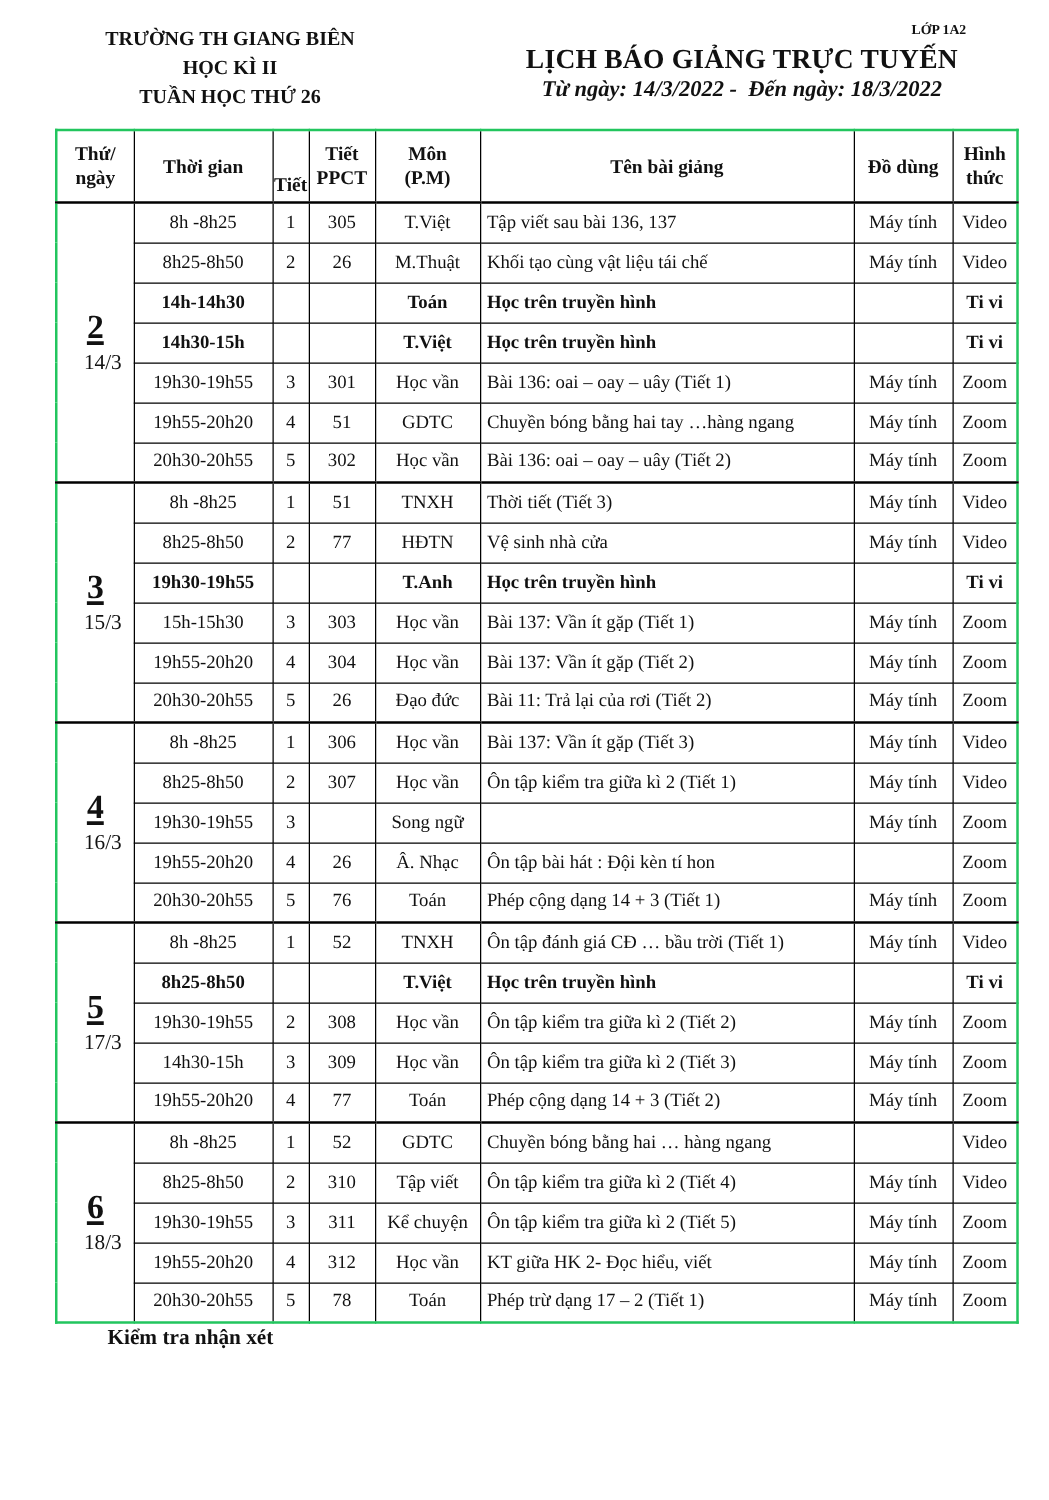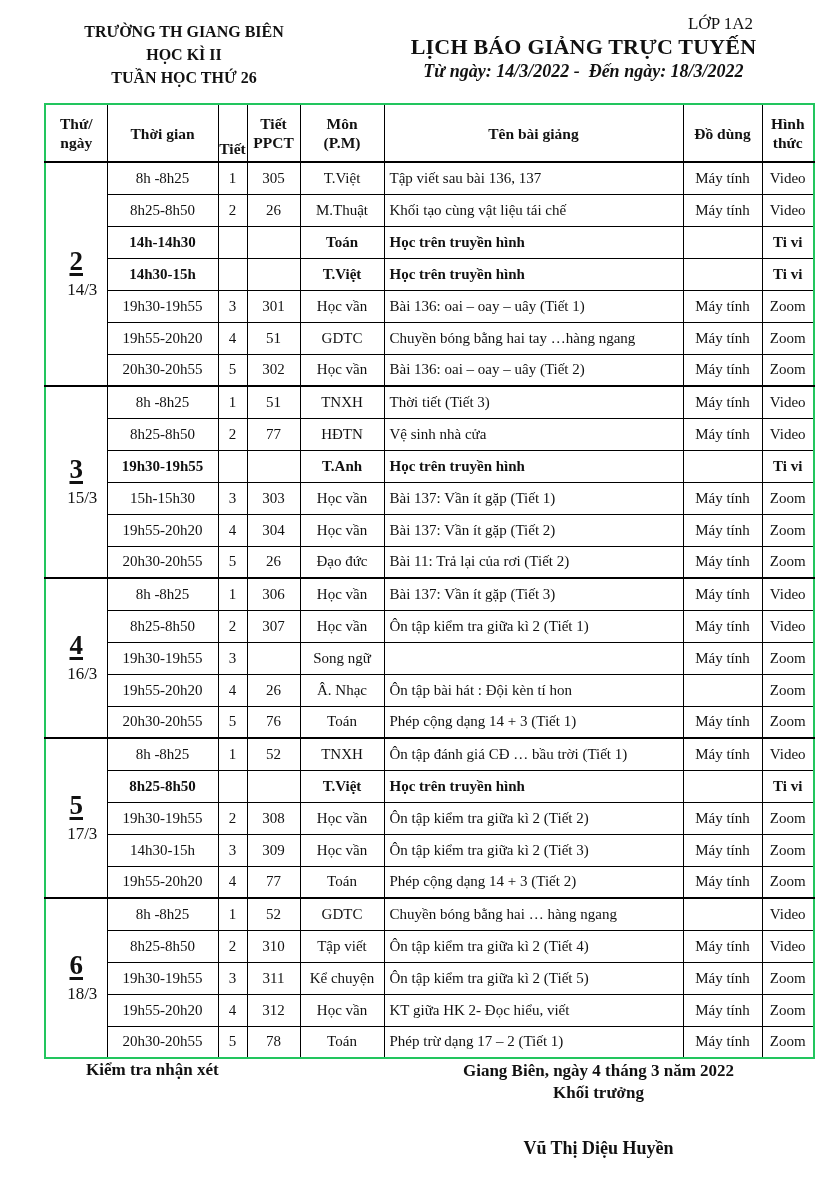--- a/index.html
+++ b/index.html
@@ -3,28 +3,28 @@
 <meta charset="utf-8">
 <style>
   * { margin: 0; padding: 0; box-sizing: border-box; }
   html, body { background: #ffffff; }
   body {
     width: 839px; height: 1200px;
     font-family: "Liberation Serif", "DejaVu Serif", serif;
     color: #111;
     overflow: hidden;
   }
-  .page { width: 839px; height: 1180px; padding: 14px 36px 0 44px; position: relative; }
+  .page { width: 839px; height: 1180px; padding: 14px 16px 0 44px; position: relative; }
 
   
   .doc-header { display: flex; margin-bottom: 14px; }
   .header-left { width: 280px; text-align: center; padding-top: 6px; }
   .header-left div { font-weight: bold; font-size: 16px; line-height: 23px; }
   .header-right { flex: 1; text-align: center; padding-left: 40px; }
-  .class-label { font-weight: normal; font-size: 17px; text-align: right; padding-right: 50px; line-height: 20px; }
+  .class-label { font-weight: bold; font-size: 11px; text-align: right; padding-right: 50px; line-height: 20px; }
   .doc-title { font-weight: bold; font-size: 22px; line-height: 25px; letter-spacing: 0.2px; }
   .date-range { font-weight: bold; font-style: italic; font-size: 18px; line-height: 24px; white-space: pre; }
 
   
   table.schedule {
     border-collapse: collapse; table-layout: fixed;
     width: 769px;
     font-size: 15px;
   }
   .schedule th, .schedule td {
@@ -382,21 +382,16 @@
           <td class="lesson-title-cell">Phép trừ dạng 17 – 2 (Tiết 1)</td>
           <td class="device-cell">Máy tính</td>
           <td class="format-cell">Zoom</td>
         </tr>
       </tbody>
   </table>
 
   <div class="footer">
     <div class="footer-row">
       <div class="footer-left">Kiểm tra nhận xét</div>
-      <div class="footer-right">
-        <div class="place-date">Giang Biên, ngày 4 tháng 3 năm 2022</div>
-        <div class="role">Khối trưởng</div>
-        <div class="signer">Vũ Thị Diệu Huyền</div>
-      </div>
     </div>
   </div>
 
 </div>
 
 </body></html>

